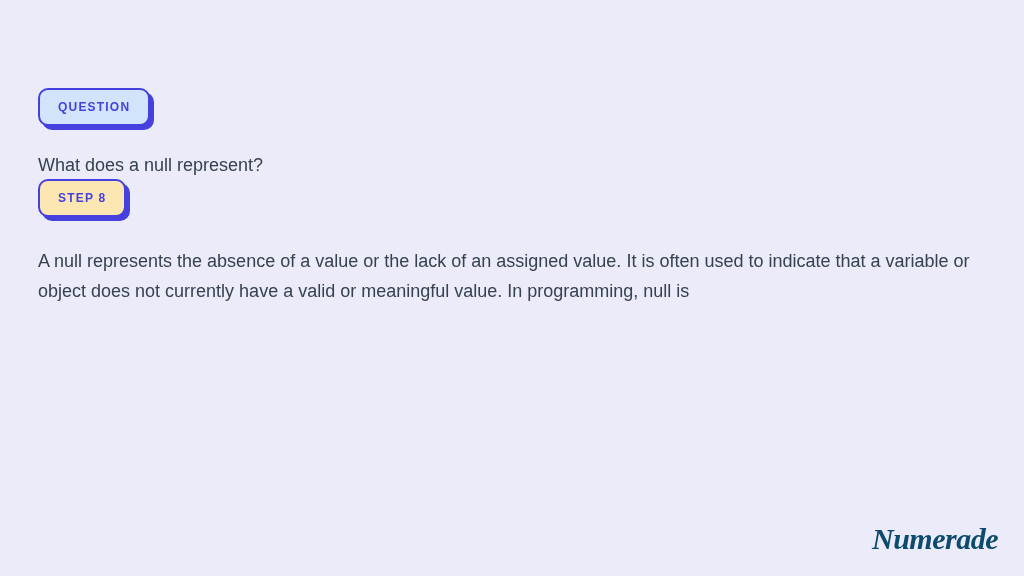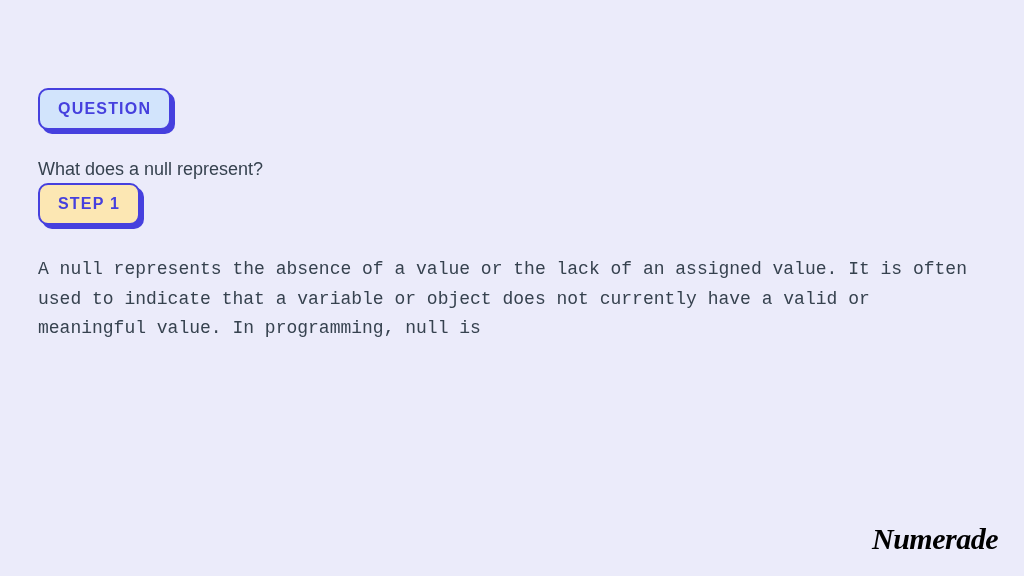--- a/index.html
+++ b/index.html
@@ -30,21 +30,21 @@
       width: 100%;
       height: 100%;
       background-color: #4640de;
       border-radius: 10px;
     }
     .badge {
       position: relative;
       padding: 10px 18px;
       border: 2px solid #4640de;
       border-radius: 10px;
-      font-size: 16px;
+      font-size: 12px;
       font-weight: 600;
       letter-spacing: 1.2px;
       color: #4640de;
       text-align: right;
     }
     .badge-question {
       background-color: #d2e4fc;
     }
     .badge-step {
       background-color: #fce7b3;
@@ -52,44 +52,43 @@
     .question-text {
       font-size: 18px;
       color: #36424f;
       line-height: 1.5;
     }
     .step-text {
       font-size: 18px;
       color: #36424f;
       line-height: 1.65;
       margin-top: 4px;
-      font-family: Liberation Mono, monospace;
     }
     .logo {
       position: absolute;
       bottom: 20px;
       right: 26px;
       font-family: 'Brush Script MT', cursive;
       font-size: 30px;
       font-weight: bold;
-      color: #000000;
+      color: #0c4a6e;
       font-style: italic;
       letter-spacing: -0.5px;
     }
   </style>
 </head>
 <body>
 
 <div class="container">
   <div class="badge-wrapper">
     <div class="badge-shadow"></div>
     <div class="badge badge-question">QUESTION</div>
   </div>
   <div class="question-text">What does a null represent?</div>
 
   <div class="badge-wrapper">
     <div class="badge-shadow"></div>
-    <div class="badge badge-step">STEP 1</div>
+    <div class="badge badge-step">STEP 8</div>
   </div>
   <div class="step-text">A null represents the absence of a value or the lack of an assigned value. It is often used to indicate that a variable or object does not currently have a valid or meaningful value. In programming, null is</div>
 </div>
 
 <div class="logo">Numerade</div>
 
 </body></html>

